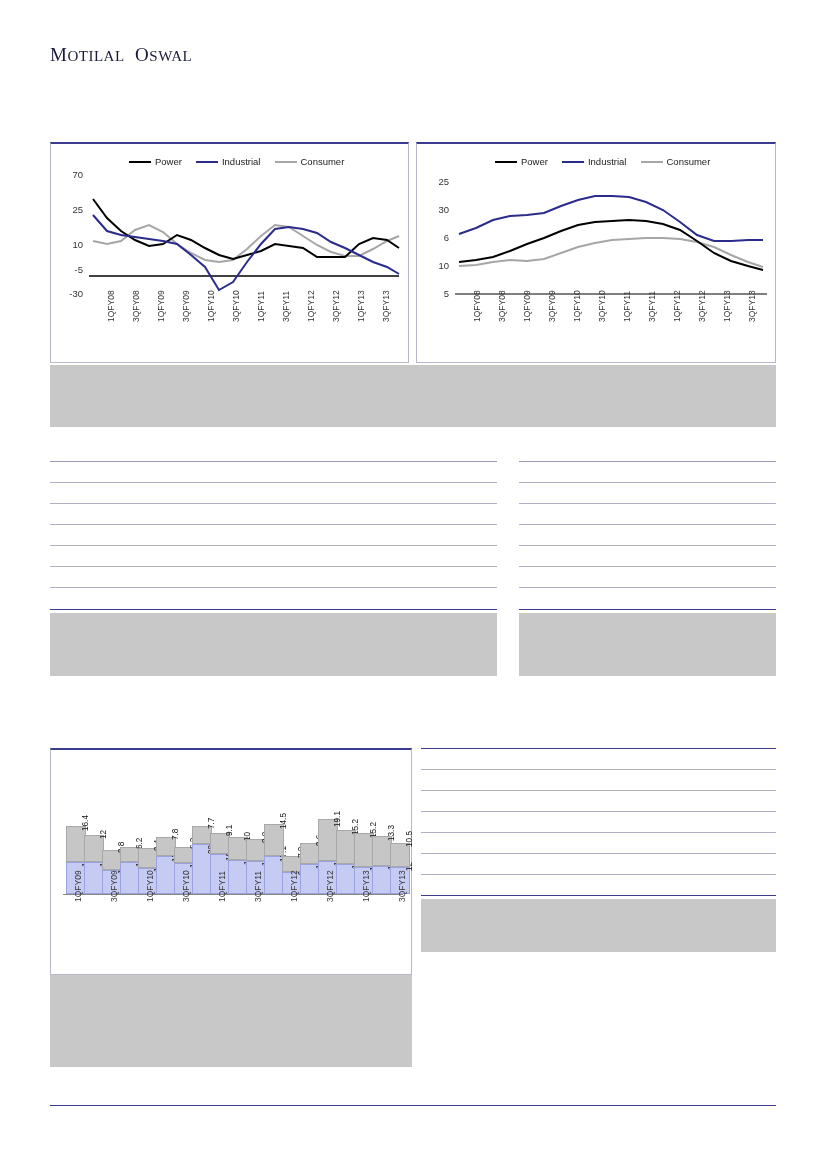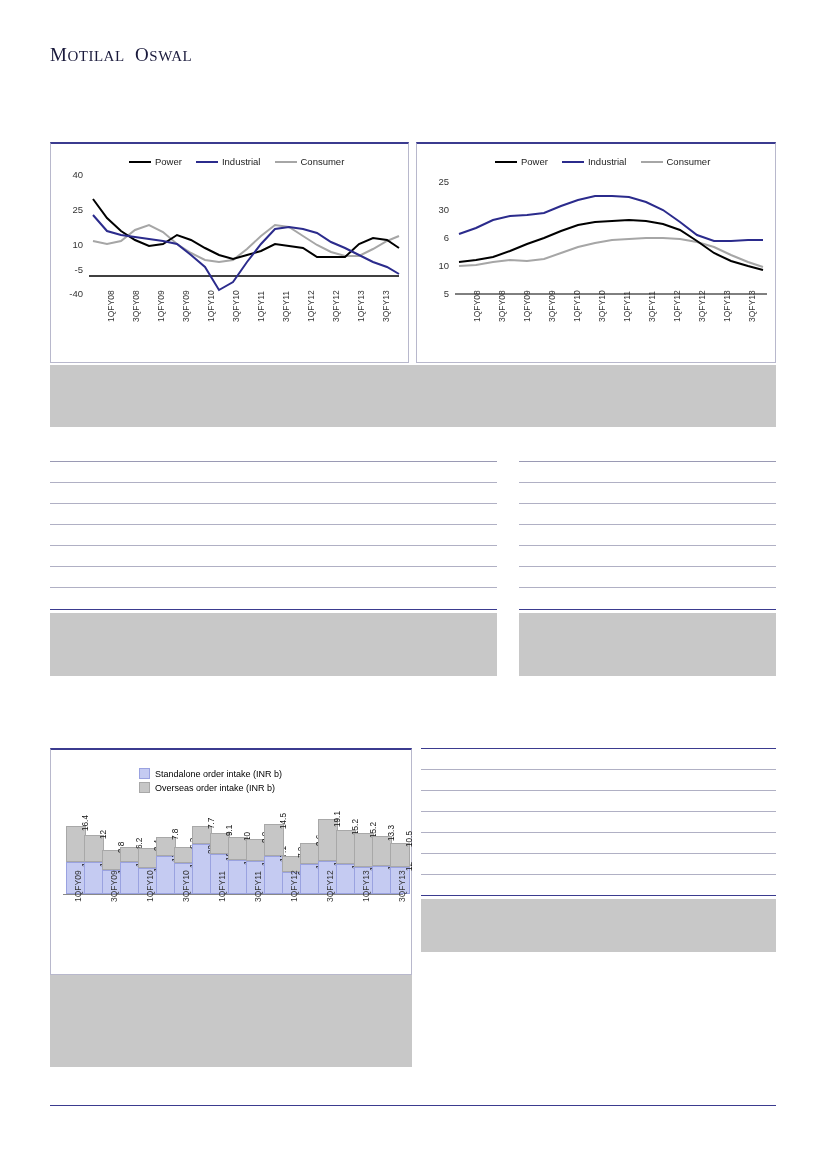--- a/index.html
+++ b/index.html
@@ -144,25 +144,25 @@
       <span class="item">
         <span class="swatch" style="border-top-color:#2b2b8c;"></span>
         <span>Industrial</span>
       </span>
       <span class="item">
         <span class="swatch" style="border-top-color:#a6a6a6;"></span>
         <span>Consumer</span>
       </span>
     </div>
 
-    <div class="axis-label" style="left:8px; top:25px; width:24px;">40</div>
+    <div class="axis-label" style="left:8px; top:25px; width:24px;">70</div>
     <div class="axis-label" style="left:8px; top:60px; width:24px;">25</div>
     <div class="axis-label" style="left:8px; top:95px; width:24px;">10</div>
     <div class="axis-label" style="left:8px; top:120px; width:24px;">-5</div>
-    <div class="axis-label" style="left:8px; top:144px; width:24px;">-40</div>
+    <div class="axis-label" style="left:8px; top:144px; width:24px;">-30</div>
 
     <svg width="320" height="140" viewBox="0 0 320 140" style="position:absolute; left:38px; top:28px;">
 
       <line x1="0" y1="104" x2="310" y2="104" stroke="#000" stroke-width="1.4"></line>
 
       <polyline fill="none" stroke="#a6a6a6" stroke-width="2" points="4,69 18,72 32,69 46,58 60,53 74,60 88,72 102,81 116,88 130,90 144,88 158,77 172,64 186,53 200,55 214,64 228,73 242,80 256,84 270,84 284,77 298,69 310,64"></polyline>
 
       <polyline fill="none" stroke="#000000" stroke-width="2" points="4,27 18,46 32,59 46,68 60,74 74,72 88,63 102,68 116,76 130,83 144,87 158,83 172,79 186,72 200,74 214,76 228,85 242,85 256,85 270,72 284,66 298,68 310,76"></polyline>
 
       <polyline fill="none" stroke="#2b2b8c" stroke-width="2" points="4,43 18,59 32,63 46,65 60,67 74,69 88,72 102,83 116,95 130,118 144,110 158,90 172,72 186,57 200,55 214,57 228,61 242,70 256,76 270,83 284,90 298,95 310,102"></polyline>
@@ -246,30 +246,20 @@
   <div class="rule thin" style="left:519px; top:503px; width:257px;"></div>
   <div class="rule thin" style="left:519px; top:524px; width:257px;"></div>
   <div class="rule thin" style="left:519px; top:545px; width:257px;"></div>
   <div class="rule thin" style="left:519px; top:566px; width:257px;"></div>
   <div class="rule thin" style="left:519px; top:587px; width:257px;"></div>
   <div class="rule dark" style="left:519px; top:609px; width:257px;"></div>
   <div class="grey-block" style="left:519px; top:613px; width:257px; height:63px;"></div>
 
   <div class="chart-box topline" style="left:50px; top:748px; width:362px; height:227px;">
 
-    <div class="legend-v" style="left:88px; top:18px;">
-      <div class="row">
-        <span class="box std"></span>
-        <span>Standalone order intake (INR b)</span>
-      </div>
-      <div class="row">
-        <span class="box ovs"></span>
-        <span>Overseas order intake (INR b)</span>
-      </div>
-    </div>
 
     <div style="position:absolute; left:12px; top:60px; width:340px; height:84px;">
 
       <div class="bar-col" style="left:3px; height:84px;">
         <div class="bar-seg std" style="bottom:0; height:32px;">
           <span class="bar-val" style="left:14px; top:4px;">14.7</span>
         </div>
         <div class="bar-seg ovs" style="bottom:32px; height:36px;">
           <span class="bar-val" style="left:14px; top:4px;">16.4</span>
         </div>

